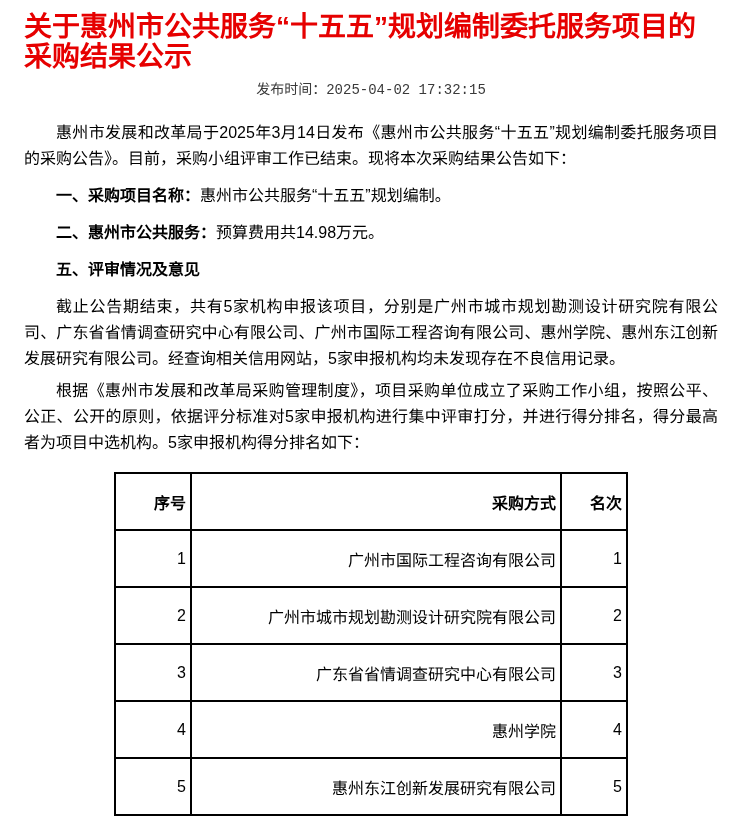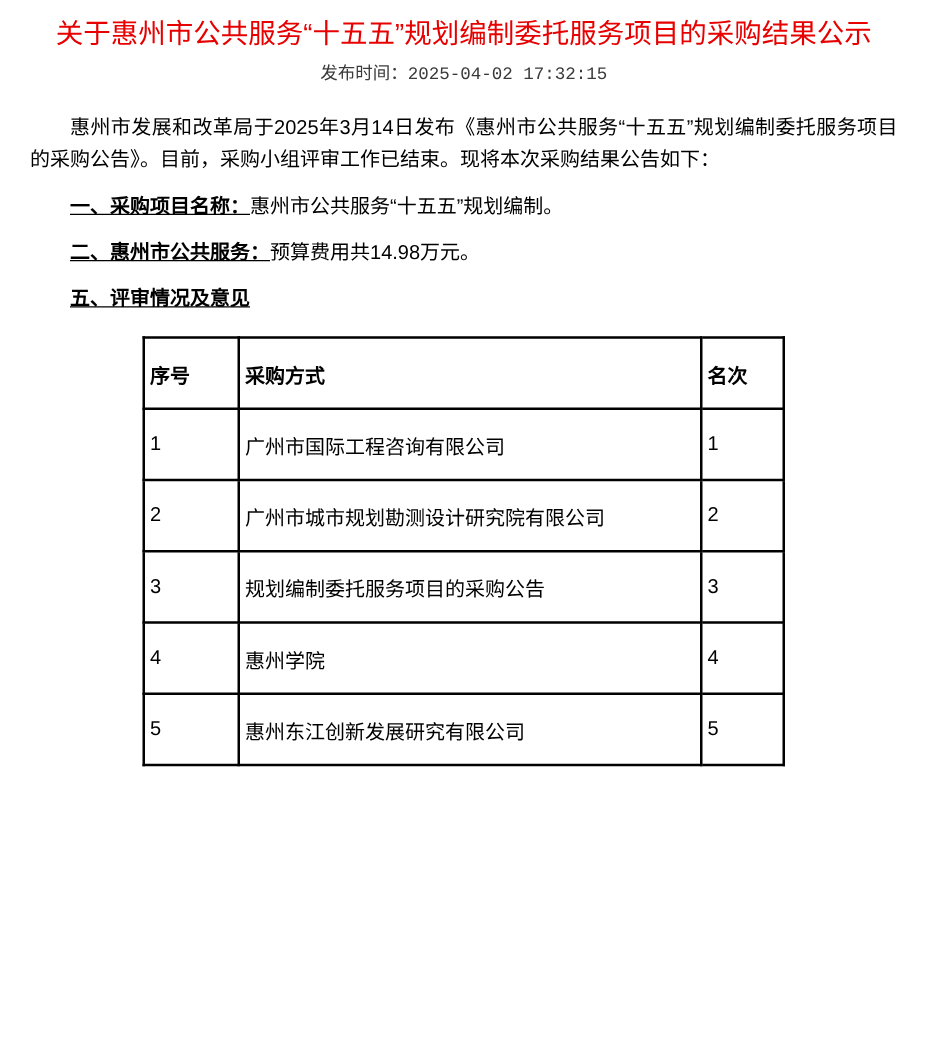--- a/index.html
+++ b/index.html
@@ -10,52 +10,52 @@
     font-family: "Liberation Sans", "DejaVu Sans", sans-serif;
   }
   .doc {
     width: 742px;
     box-sizing: border-box;
     padding: 10px 24px 14px 24px;
     background: #ffffff;
   }
   .title {
     margin: 2px 0 8px 0;
-    font-size: 22px;
+    font-size: 28px;
     line-height: 30px;
-    font-weight: normal;
-    text-align: center;
+    font-weight: bold;
+    text-align: left;
     color: var(--title-color, #e60000);
   }
   .pub-line {
     text-align: center;
     font-size: 14px;
     line-height: 20px;
     color: var(--meta-color, #3a3a3a);
     margin: 0 0 20px 0;
     font-family: Liberation Mono, monospace;
   }
   .para {
     font-size: 16px;
     line-height: 26px;
     margin: 6px 0;
     text-indent: 2em;
     text-align: justify;
   }
-  .para b { font-weight: bold; text-decoration: underline; }
+  .para b { font-weight: bold; }
   .item { margin: 11px 0; }
   table.rank {
     border-collapse: collapse;
     margin: 16px auto 0 auto;
     table-layout: fixed;
     width: 512px;
   }
   table.rank th, table.rank td {
     border: 2px solid var(--border-color, #000000);
-    text-align: left;
+    text-align: right;
     vertical-align: middle;
     font-size: 16px;
     padding: 0 4px;
     height: 55px;
     word-break: break-all;
   }
   table.rank th { font-weight: bold; }
   col.c-no   { width: 76px; }
   col.c-unit { width: 370px; }
   col.c-rank { width: 66px; }
@@ -80,21 +80,23 @@
   <p class="para item">
     <b>二、惠州市公共服务：</b><span>预算费用共14.98万元。</span>
   </p>
 
 
 
   <p class="para item">
     <b>五、评审情况及意见</b>
   </p>
 
+  <p class="para">截止公告期结束，共有5家机构申报该项目，分别是广州市城市规划勘测设计研究院有限公司、广东省省情调查研究中心有限公司、广州市国际工程咨询有限公司、惠州学院、惠州东江创新发展研究有限公司。经查询相关信用网站，5家申报机构均未发现存在不良信用记录。</p>
 
+  <p class="para">根据《惠州市发展和改革局采购管理制度》，项目采购单位成立了采购工作小组，按照公平、公正、公开的原则，依据评分标准对5家申报机构进行集中评审打分，并进行得分排名，得分最高者为项目中选机构。5家申报机构得分排名如下：</p>
 
   <table class="rank">
     <colgroup>
         <col class="c-no">
         <col class="c-unit">
         <col class="c-rank">
       </colgroup>
     <thead>
       <tr>
         <th>序号</th>
@@ -108,21 +110,21 @@
         <td>广州市国际工程咨询有限公司</td>
         <td>1</td>
       </tr>
       <tr>
         <td>2</td>
         <td>广州市城市规划勘测设计研究院有限公司</td>
         <td>2</td>
       </tr>
       <tr>
         <td>3</td>
-        <td>规划编制委托服务项目的采购公告</td>
+        <td>广东省省情调查研究中心有限公司</td>
         <td>3</td>
       </tr>
       <tr>
         <td>4</td>
         <td>惠州学院</td>
         <td>4</td>
       </tr>
       <tr>
         <td>5</td>
         <td>惠州东江创新发展研究有限公司</td>

